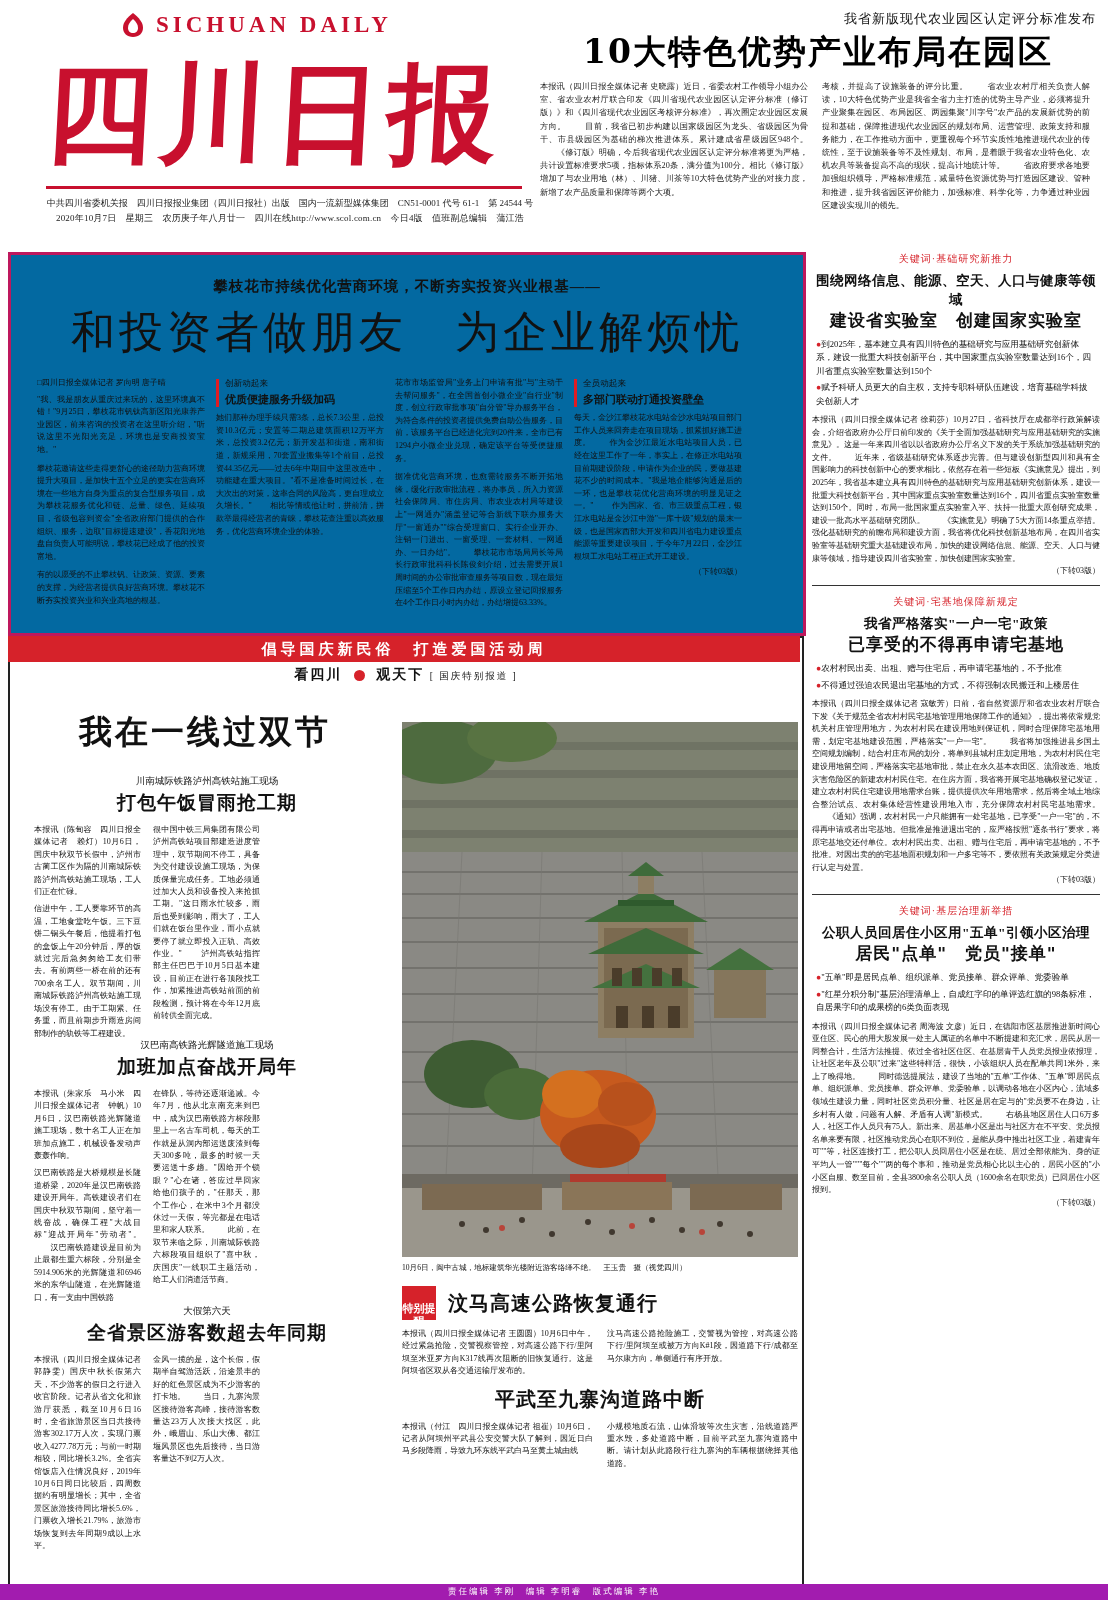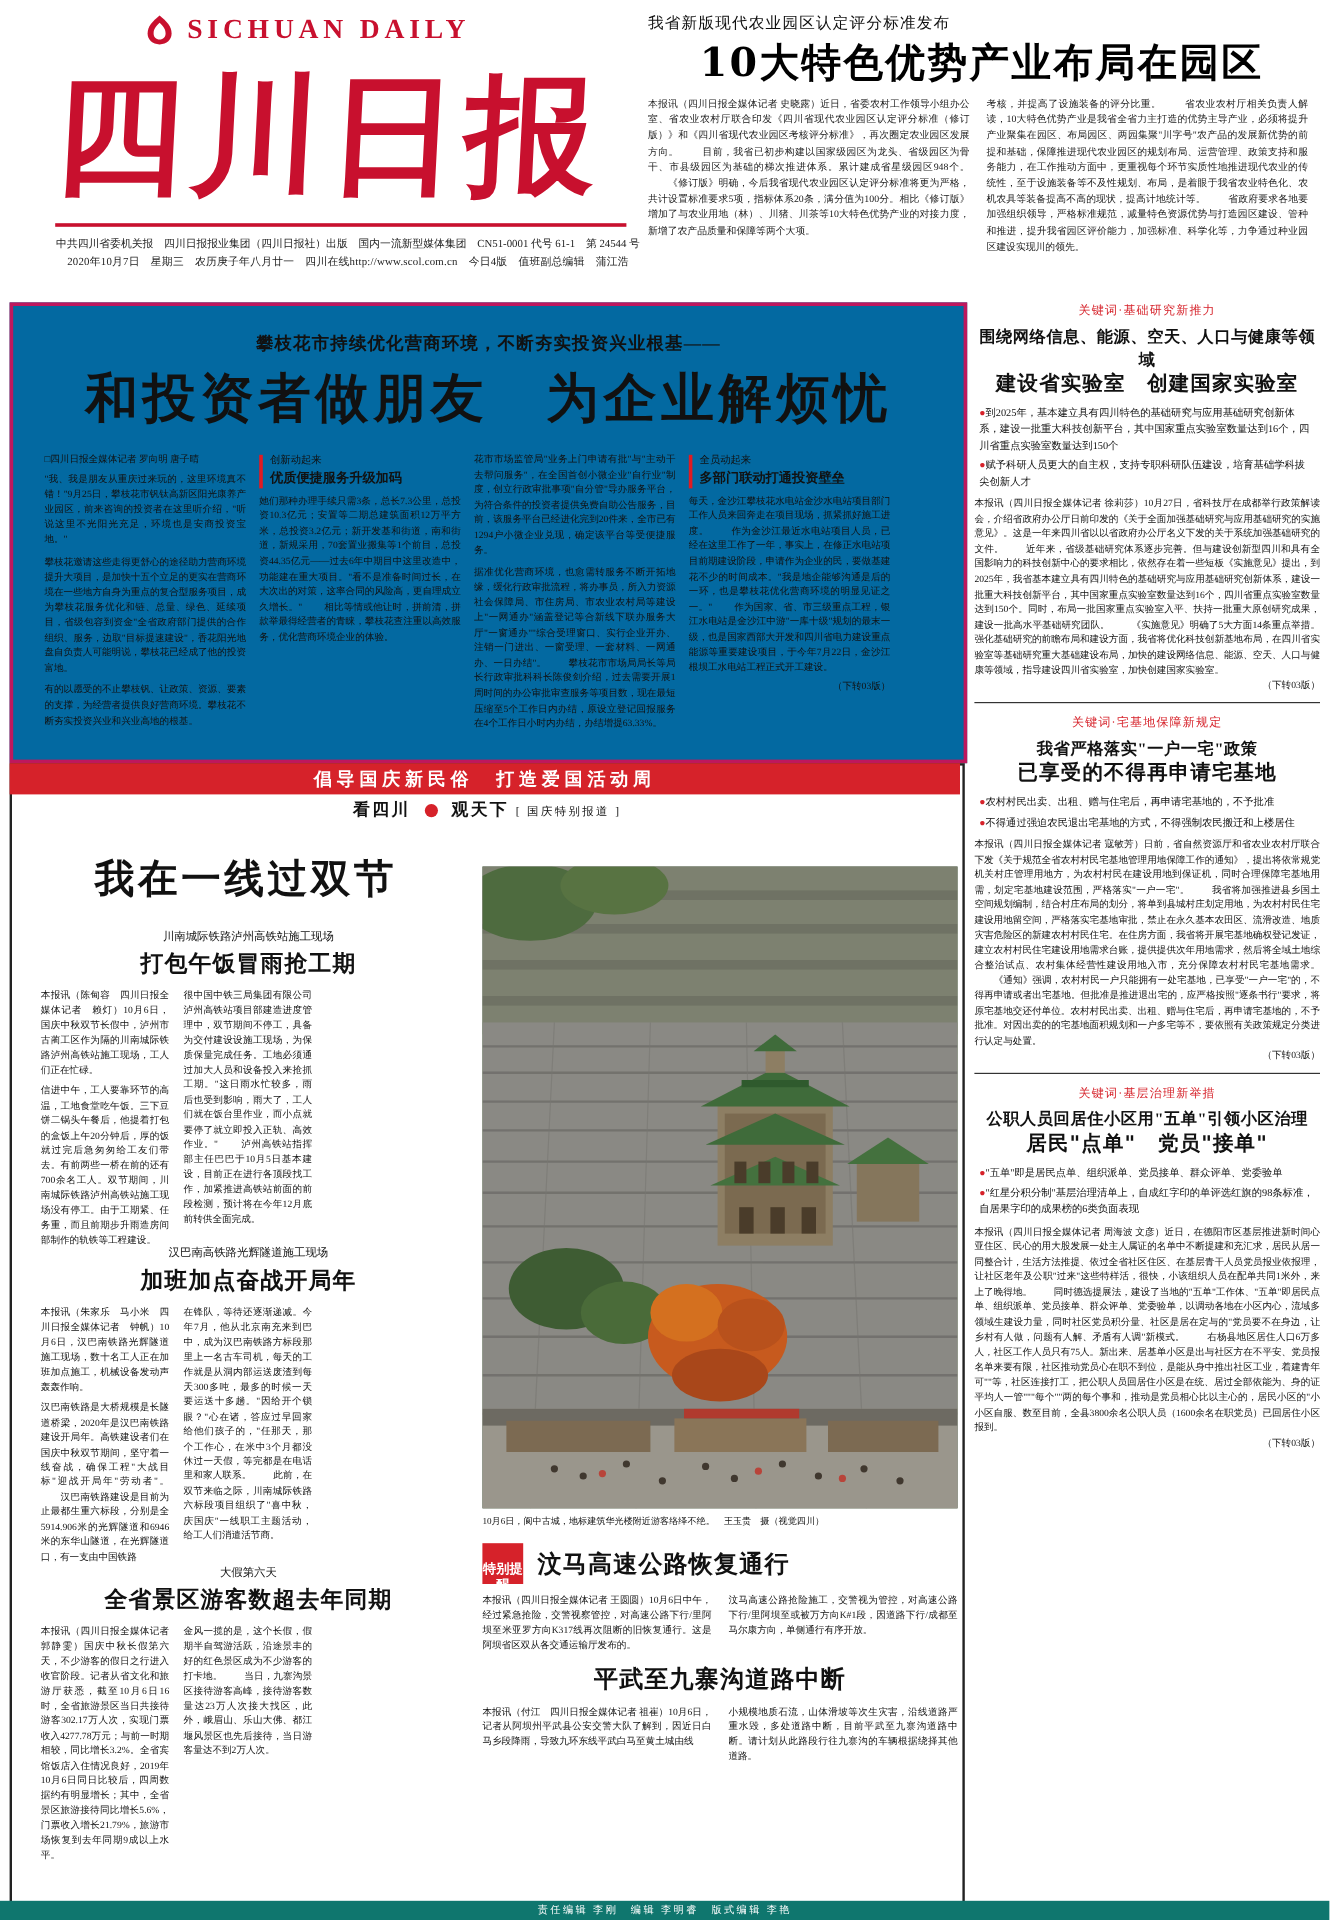--- a/index.html
+++ b/index.html
@@ -24,30 +24,30 @@
     color:#c8102e;font-size:108px;font-weight:bold;letter-spacing:6px;
     font-family:"DejaVu Serif",serif;line-height:130px;
     white-space:nowrap;
     transform:skewX(-3deg);
   }
   .nameplate-underline{position:absolute;left:46px;top:186px;width:476px;height:3px;background:#c8102e;}
   .pub-info{position:absolute;left:40px;top:196px;width:500px;font-size:9px;color:#222;line-height:15px;text-align:center;}
   .pub-info .l2{letter-spacing:0.2px;}
 
   
-  .lead-kicker{position:absolute;left:540px;top:10px;width:556px;text-align:left;font-size:13px;color:#111;letter-spacing:1px;}
+  .lead-kicker{position:absolute;left:540px;top:10px;width:556px;text-align:right;font-size:13px;color:#111;letter-spacing:1px;}
   .lead-head{position:absolute;left:540px;top:30px;width:556px;text-align:center;font-size:33px;font-weight:bold;letter-spacing:2px;color:#000000;font-family:"DejaVu Serif",serif;}
   .lead-cols{position:absolute;left:540px;top:80px;width:556px;display:flex;gap:14px;}
   .lead-col{width:176px;font-size:8.2px;line-height:13.2px;text-align:justify;color:#1a1a1a;}
   .lead-col.wide{width:268px;}
 
   
   .redbox{position:absolute;left:8px;top:252px;width:792px;height:378px;border:3px solid #be185d;background:#0369a1;}
   .rb-kicker{position:absolute;left:0;top:22px;width:792px;text-align:center;font-size:14.5px;font-weight:bold;letter-spacing:1px;}
-  .rb-head{position:absolute;left:0;top:48px;width:792px;text-align:center;font-size:44px;font-weight:bold;letter-spacing:4px;font-family:"DejaVu Serif",serif;}
+  .rb-head{position:absolute;left:0;top:48px;width:792px;text-align:center;font-size:44px;font-weight:normal;letter-spacing:4px;font-family:"DejaVu Serif",serif;}
   .rb-cols{position:absolute;left:26px;top:122px;width:744px;display:flex;gap:11px;}
   .rb-col{width:168px;font-size:8px;line-height:12.6px;text-align:justify;}
   .rb-redline{width:3px;height:28px;background:#e11b22;display:inline-block;}
   .subhead-wrap{display:flex;align-items:flex-end;gap:6px;margin-bottom:5px;}
   .subhead-wrap .txt{flex:1;}
   .subhead-wrap .txt .a{font-size:8.6px;line-height:12px;}
   .subhead-wrap .txt .b{font-size:11px;font-weight:bold;line-height:16px;}
   .rb-byline{font-size:8px;margin-bottom:4px;}
   .rb-cont{text-align:right;font-size:8px;margin-top:3px;}
 
@@ -82,21 +82,21 @@
   .kw{color:#d6222a;font-size:10px;text-align:center;letter-spacing:1px;margin-bottom:5px;}
   .r-head1{font-size:13.5px;font-weight:bold;text-align:center;line-height:19px;letter-spacing:0.5px;}
   .r-head2{font-size:17px;font-weight:bold;text-align:center;line-height:23px;letter-spacing:1px;font-family:"DejaVu Serif",serif;}
   .bullets{font-size:8.6px;line-height:13.4px;margin:6px 4px;}
   .bullets .b{display:block;margin-bottom:3px;text-indent:0;}
   .bullets .dot{color:#d6222a;}
   .r-body{font-size:8px;line-height:12.6px;text-align:justify;margin-top:5px;}
   .r-cont{text-align:right;font-size:8px;}
   .hr-thin{height:1px;background:#333;margin:9px 0;}
 
-  .footer-bar{position:absolute;left:0;top:1584px;width:1108px;height:16px;background:#0f766e;color:#fff;font-size:8.5px;display:flex;align-items:center;justify-content:center;letter-spacing:2px;}
+  .footer-bar{position:absolute;left:0;top:1584px;width:1108px;height:16px;background:#a21caf;color:#fff;font-size:8.5px;display:flex;align-items:center;justify-content:center;letter-spacing:2px;}
 </style>
 </head>
 <body>
 
 <div class="page">
 
   <div class="masthead">
     <div class="logo-row">
       <span class="logo-mark">
         <svg width="26" height="26" viewBox="0 0 26 26">

